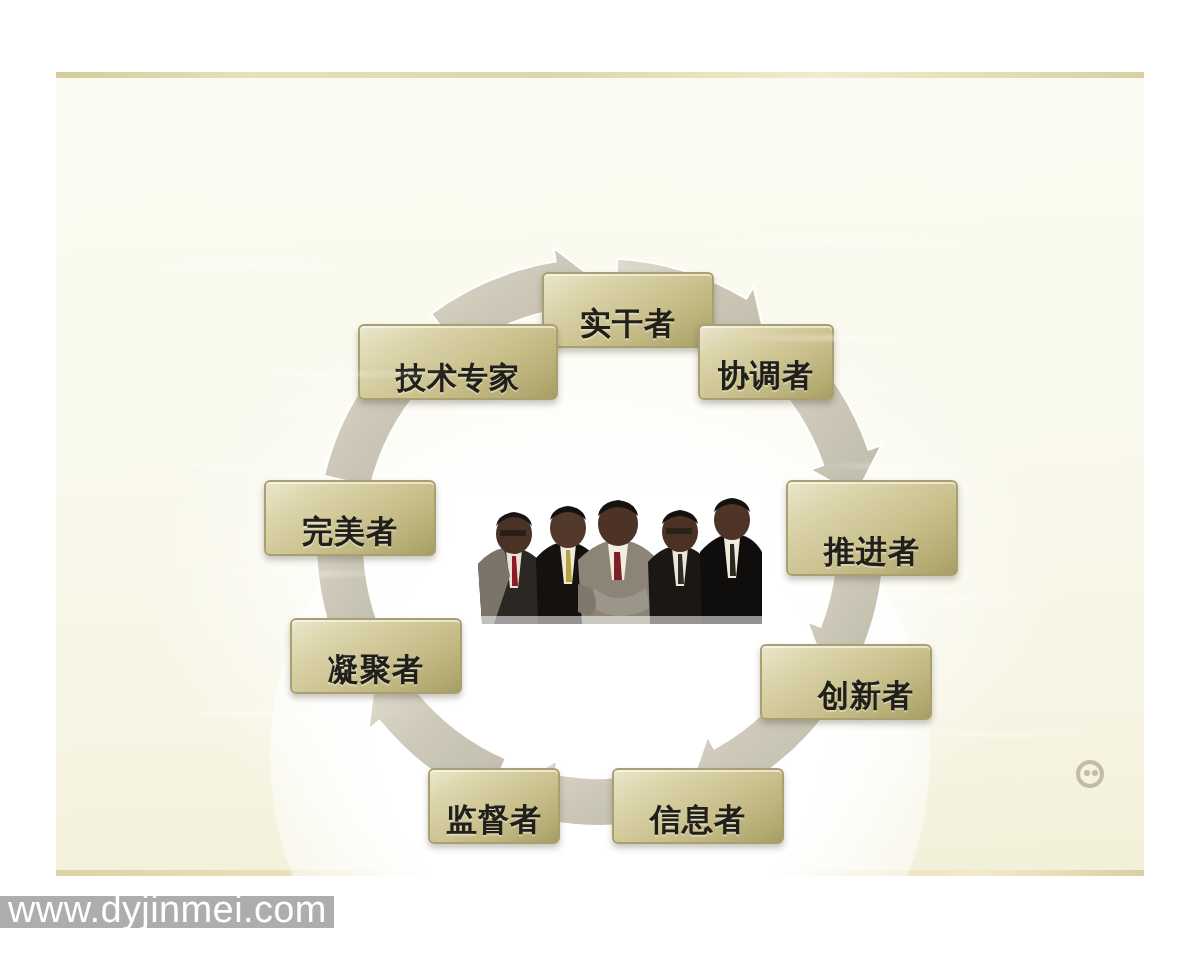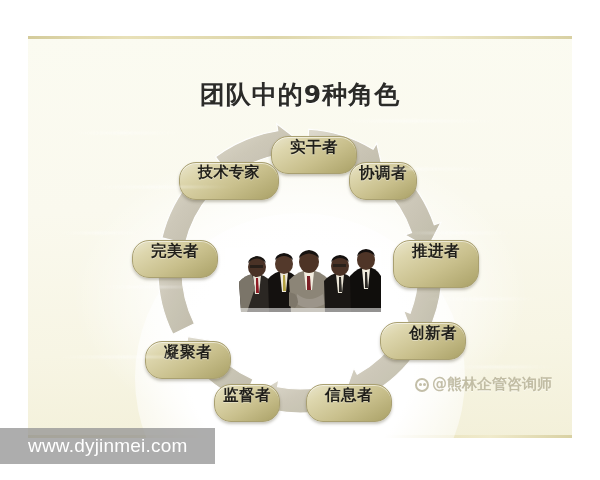--- a/index.html
+++ b/index.html
@@ -115,27 +115,27 @@
     height: 64px;
     background: #ffffff;
     overflow: hidden;
   }
   #photo svg { display: block; }
 
   
   .node {
     position: absolute;
     box-sizing: border-box;
-    border-radius: 17px;
+    border-radius: 3px;
     border: 1px solid #a9a071;
     background:
       linear-gradient(150deg, #eae6cd 0%, #ddd6ad 22%, #c9c08d 58%, #b3aa72 88%, #a69d66 100%);
     box-shadow: 0 2px 3px rgba(70,64,35,.30), inset 0 1px 0 rgba(255,255,255,.55);
     display: flex;
-    align-items: flex-start;
+    align-items: flex-end;
     justify-content: center;
     color: #201f1a;
     font-weight: bold;
     font-size: 15.5px;
     letter-spacing: .5px;
     text-shadow: 0 1px 0 rgba(255,255,255,.35);
     font-family: "DejaVu Sans", "Liberation Sans", sans-serif;
     white-space: nowrap;
   }
   .node.wide { font-size: 15px; }
@@ -153,22 +153,22 @@
     right: 0;
     top: 6px;
     height: 32px;
     padding: 0 12px;
     font-size: 19px;
     letter-spacing: .3px;
   }
   #wm-bottom {
     left: 0;
     bottom: 16px;
-    height: 36px;
-    padding: 0 28px;
+    height: 16px;
+    padding: 0 4px;
     font-size: 19px;
     letter-spacing: .2px;
   }
   #wm-weibo {
     position: absolute;
     right: 20px;
     bottom: 44px;
     display: flex;
     align-items: center;
     gap: 3px;
@@ -227,21 +227,20 @@
             <path d="M 390.4117867335379 313.3750519143123 A 142 142 0 0 1 340.84296607497987 359.1959984137942 L 344.23663341670425 365.31833636376996 L 317.1016347045233 356.9255614995467 L 325.81386784734343 332.0827874924729 L 329.20753518906776 338.2051254424487 A 118 118 0 0 0 370.39852700392584 300.1285642668229 Z"></path>
             <path d="M 312.330178947957 371.1524023512834 A 142 142 0 0 1 244.90512265653064 374.3910600495683 L 243.56945968889482 381.26245033370196 L 228.17761640499936 357.3911708255649 L 250.82020151320353 343.9606173626907 L 249.48453854556772 350.83200764682437 A 118 118 0 0 0 305.51381067506287 348.14072871444677 Z"></path>
             <path d="M 215.37763221261508 365.22253056268767 A 142 142 0 0 1 161.64527347311017 324.36349552907694 L 156.20525174291137 328.7687382664258 L 159.7585784211197 300.58859109595255 L 185.73679827827624 304.85456340653195 L 180.29677654807745 309.25980614388084 A 118 118 0 0 0 224.94760986682098 343.2130887774447 Z"></path>
             <path d="M 144.91932065251245 298.3600894615929 A 142 142 0 0 1 130.02162728779243 232.52175828590578 L 123.02269342169771 232.3995914408448 L 143.85854901844903 213.0963806565497 L 161.01690583764056 233.06278288546156 L 154.01797197154582 232.94061604040058 A 118 118 0 0 0 166.39774533096104 287.6513419469575 Z"></path>
             <path d="M 133.92347130352994 201.8507583324614 A 142 142 0 0 1 164.8312396083664 141.83961788334796 L 159.54827254680697 137.2472046804144 L 187.91732866364026 135.85311713956054 L 188.2272365952723 162.17744778205366 L 182.9442695337129 157.58503457912013 A 118 118 0 0 0 157.26034939307416 207.45344706500313 Z"></path>
             <path d="M 187.53516428130948 120.85232579235517 A 142 142 0 0 1 249.78630596428718 94.74825563549047 L 248.69126470900557 87.83443725132449 L 271.3193247019155 105.00178200783452 L 254.63577438053434 125.36659419393972 L 253.54073312525273 118.45277580977375 A 118 118 0 0 0 201.8109111633417 140.1448904471684 Z"></path>
           </g>
       </svg>
     </div>
 
-    <div id="title">团队中的9种角色</div>
 
     <div id="photo">
       <svg width="156" height="64" viewBox="0 0 156 64">
         <rect x="0" y="0" width="156" height="64" fill="#ffffff"></rect>
 
         <g>
           <path d="M16 64 L14 34 Q22 26 30 26 Q40 26 46 34 L46 64 Z" fill="#2b2723"></path>
           <path d="M28 27 L36 27 L34 46 L30 46 Z" fill="#e8e3d6"></path>
           <path d="M31 30 L33 30 L34 45 L31 45 Z" fill="#8d1a24"></path>
           <path d="M14 34 Q20 27 27 26 L30 40 L22 64 L16 64 Z" fill="#7b7569"></path>
@@ -297,37 +296,36 @@
         </div>
         <div class="node" style="left: 321px; top: 126px; width: 68px; height: 38px;">
           <span>协调者</span>
         </div>
         <div class="node" style="left: 104px; top: 204px; width: 86px; height: 38px;">
           <span>完美者</span>
         </div>
         <div class="node" style="left: 365px; top: 204px; width: 86px; height: 48px;">
           <span>推进者</span>
         </div>
-        <div class="node" style="left: 117px; top: 305px; width: 86px; height: 38px; font-family: Liberation Mono, monospace;">
+        <div class="node" style="left: 117px; top: 273px; width: 86px; height: 38px; font-family: Liberation Mono, monospace;">
           <span>凝聚者</span>
         </div>
         <div class="node" style="left: 352px; top: 286px; width: 86px; height: 38px; padding-left: 20px;">
           <span>创新者</span>
         </div>
         <div class="node" style="left: 186px; top: 348px; width: 66px; height: 38px;">
           <span>监督者</span>
         </div>
         <div class="node" style="left: 278px; top: 348px; width: 86px; height: 38px;">
           <span>信息者</span>
         </div>
       </div>
 
     <div id="wm-weibo">
       <span class="weibo-eye"></span>
-      <span>@熊林企管咨询师</span>
     </div>
 
   <div class="streak" style="left: 40px; top: 96px; width: 120px; opacity: 0.6;"></div>
       <div class="streak" style="left: 58px; top: 150px; width: 150px; opacity: 0.6;"></div>
       <div class="streak" style="left: 30px; top: 196px; width: 90px; opacity: 0.6;"></div>
       <div class="streak" style="left: 300px; top: 84px; width: 180px; opacity: 0.6;"></div>
       <div class="streak" style="left: 330px; top: 132px; width: 140px; opacity: 0.6;"></div>
       <div class="streak" style="left: 372px; top: 196px; width: 120px; opacity: 0.6;"></div>
       <div class="streak" style="left: 70px; top: 250px; width: 110px; opacity: 0.6;"></div>
       <div class="streak" style="left: 396px; top: 262px; width: 120px; opacity: 0.6;"></div>

